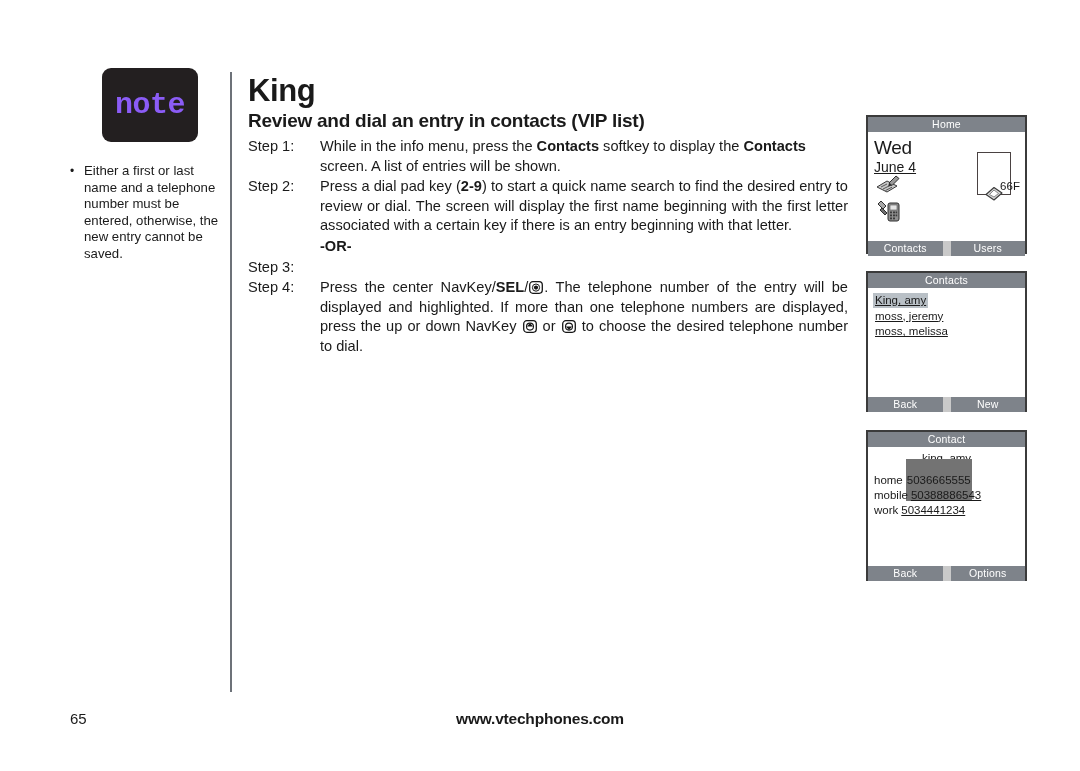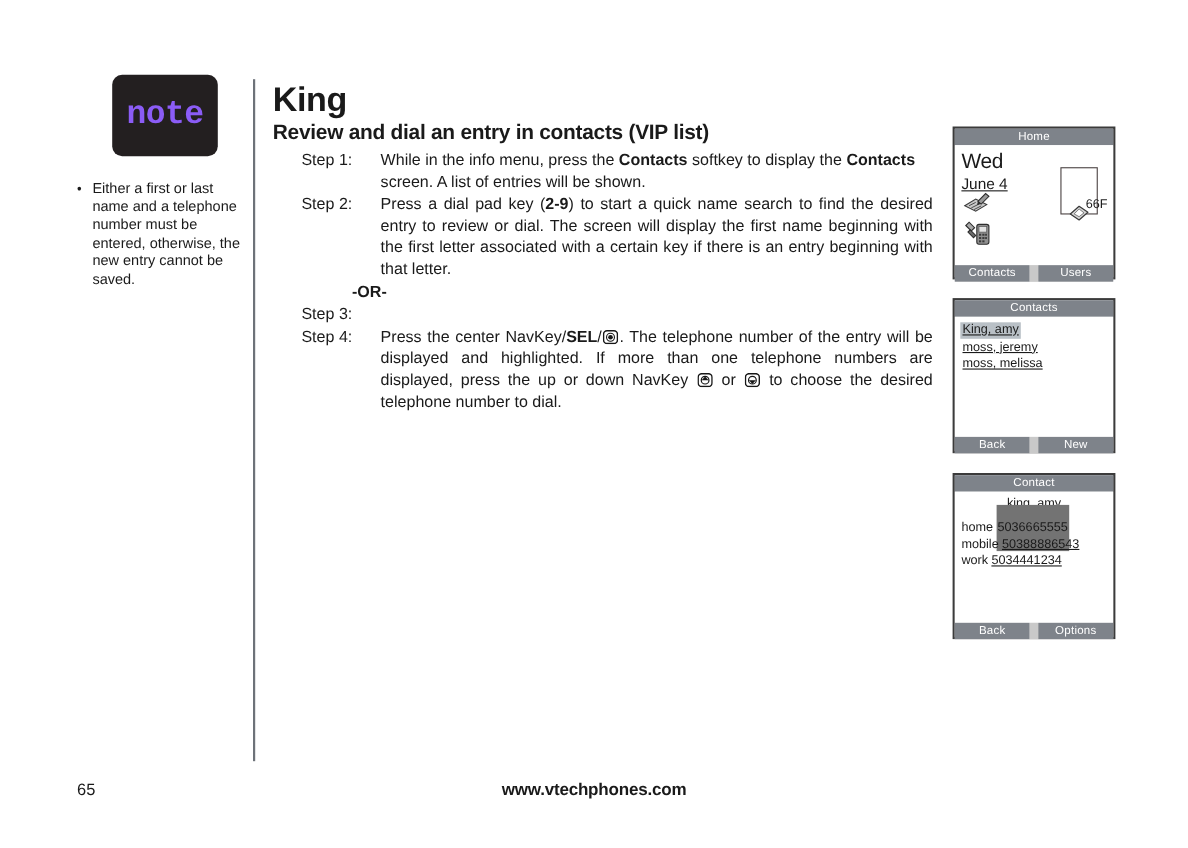--- a/index.html
+++ b/index.html
@@ -90,21 +90,20 @@
     font-size: 19px;
     font-weight: bold;
     line-height: 22px;
     letter-spacing: -0.25px;
     margin: 0 0 5px 0;
   }
 
   .step-row {
     display: flex;
     margin-bottom: 1px;
-    margin-left: 26px;
   }
   .step-label {
     flex: 0 0 72px;
     font-size: 14.6px;
     line-height: 19.6px;
     white-space: nowrap;
   }
   .step-body {
     flex: 1 1 auto;
     font-size: 14.6px;
@@ -129,21 +128,21 @@
     display: inline-block;
     width: 14px;
     height: 13px;
     vertical-align: -2px;
     margin: 0 1px;
   }
 
   
   .screen {
     position: absolute;
-    width: 148px;
+    width: 161px;
     background: #ffffff;
     border: 2px solid #3b3b3b;
     box-sizing: border-box;
     font-family: "Liberation Sans", sans-serif;
   }
   #screen-home    { left: 866px; top: 115px;  height: 139px; }
   #screen-contacts{ left: 866px; top: 271px;  height: 141px; }
   #screen-contact { left: 866px; top: 430px;  height: 151px; }
 
   .scr-title {

